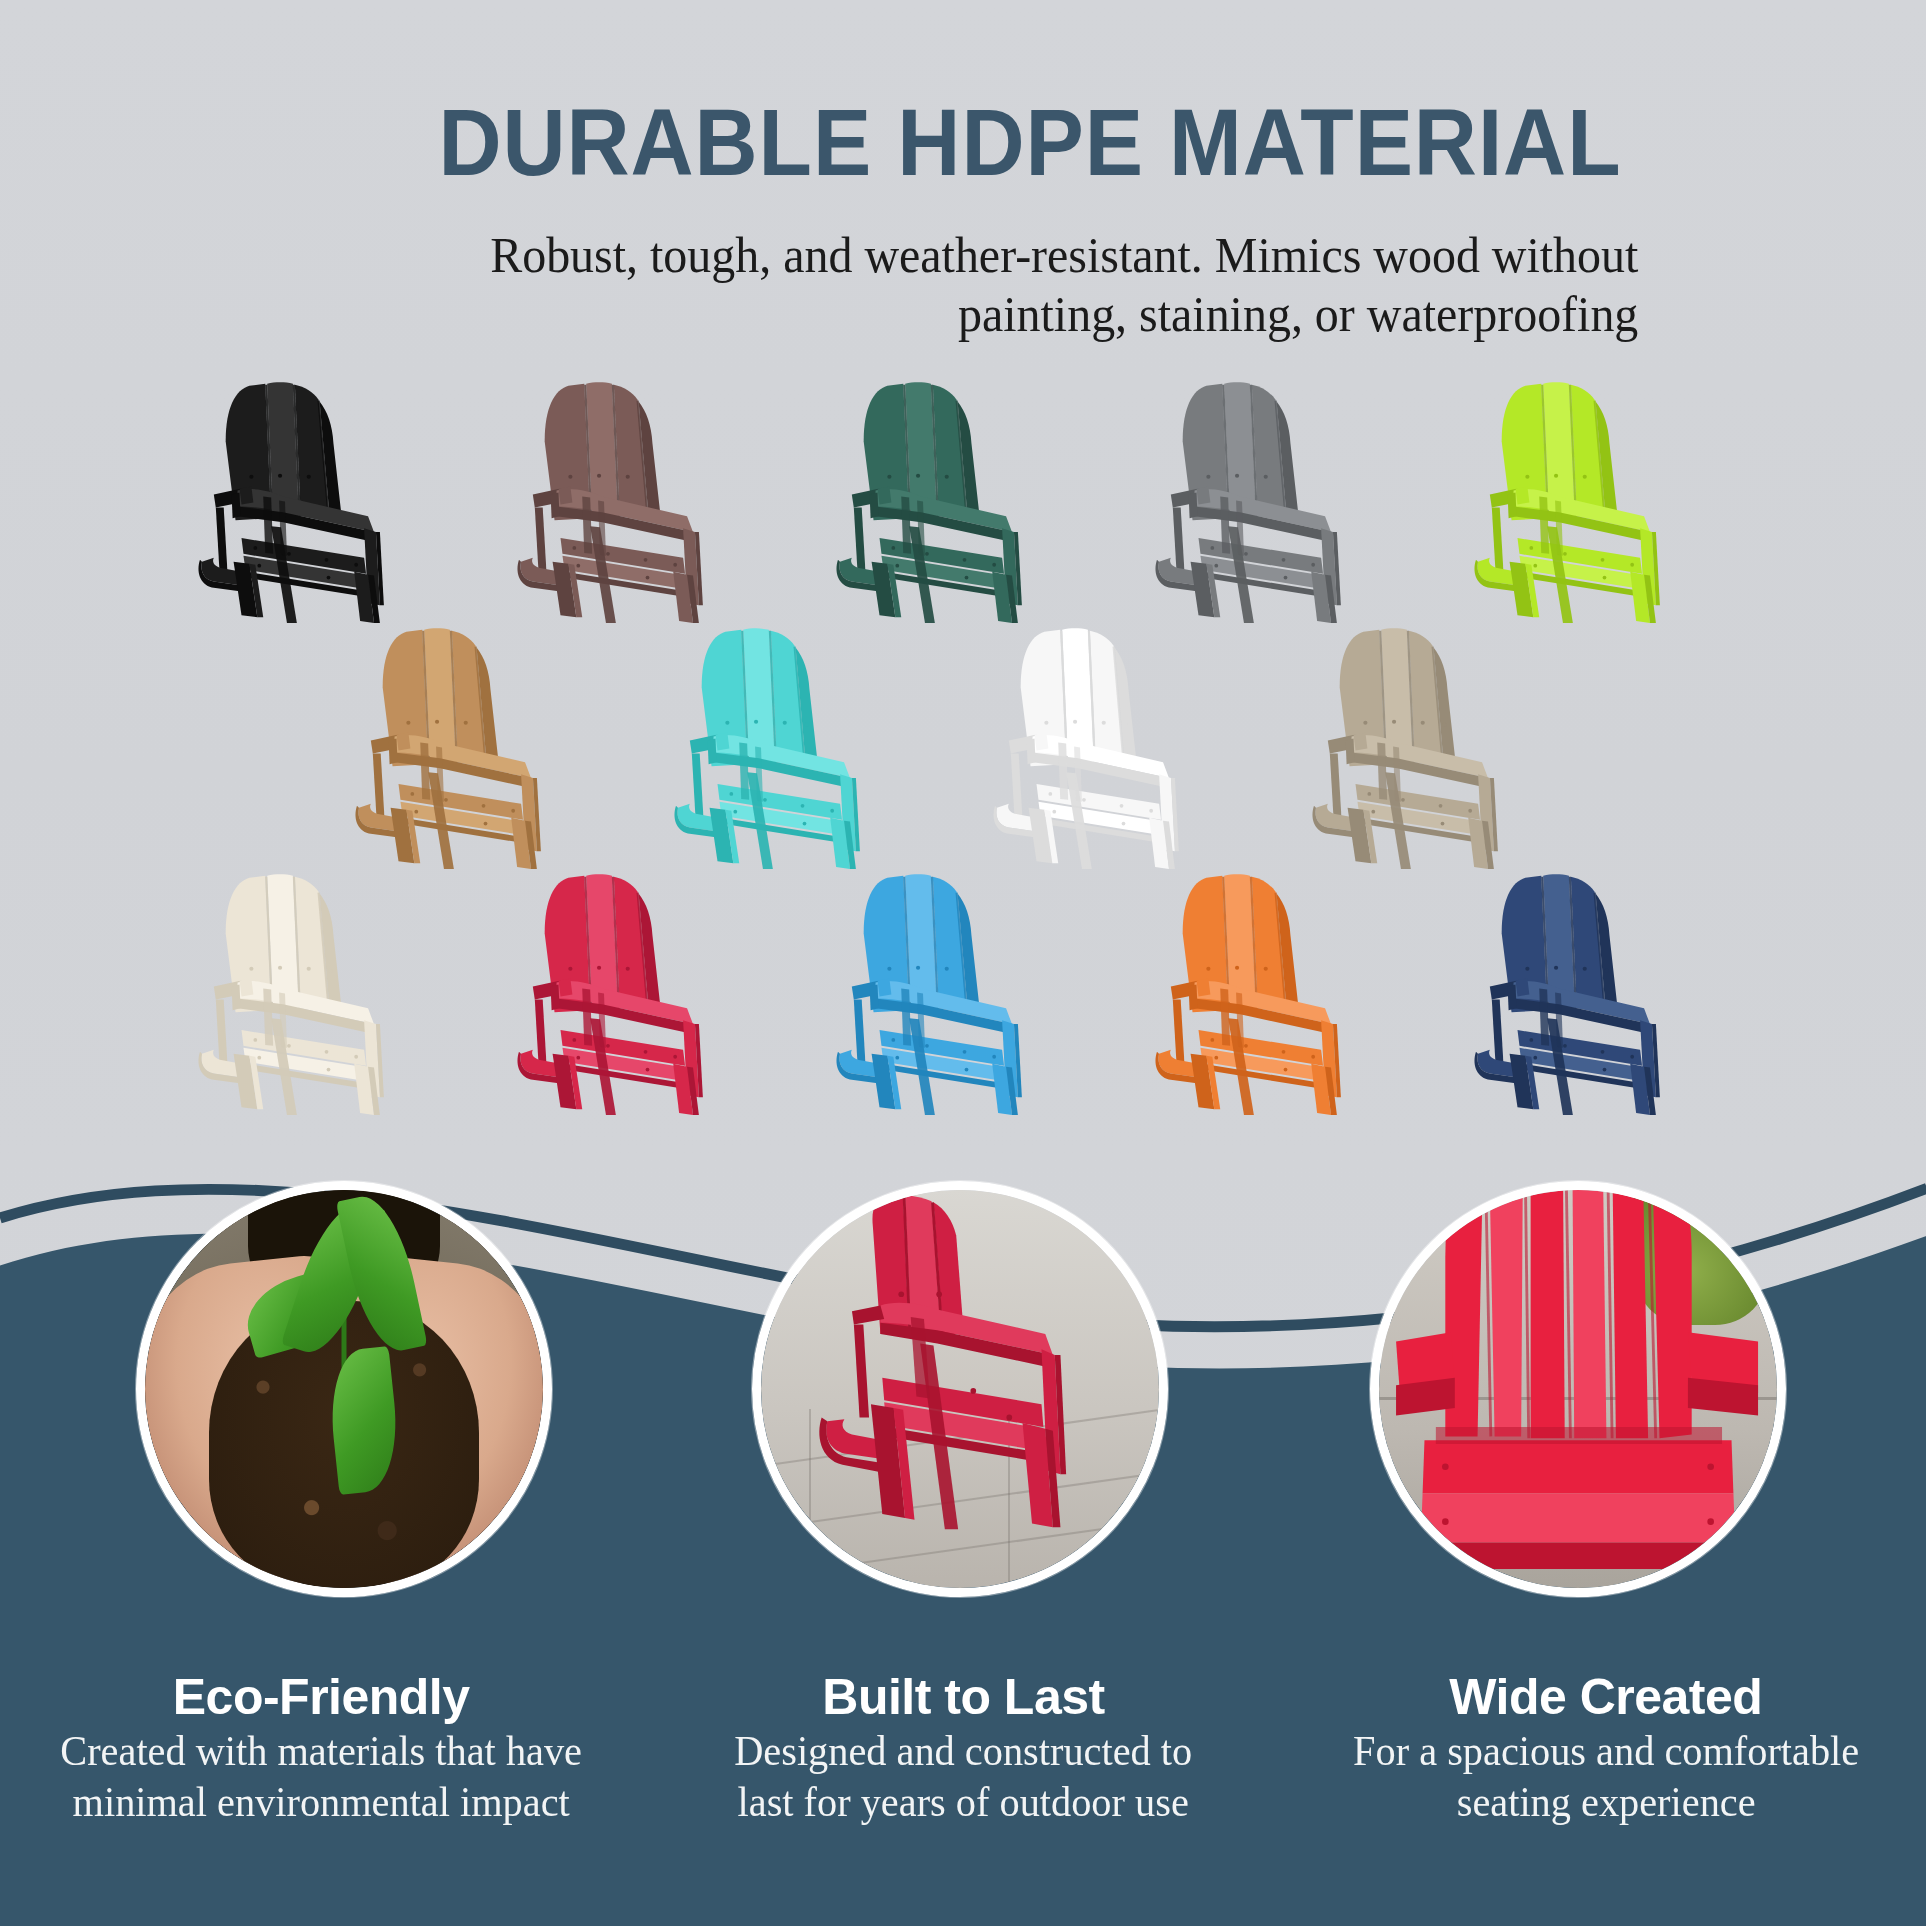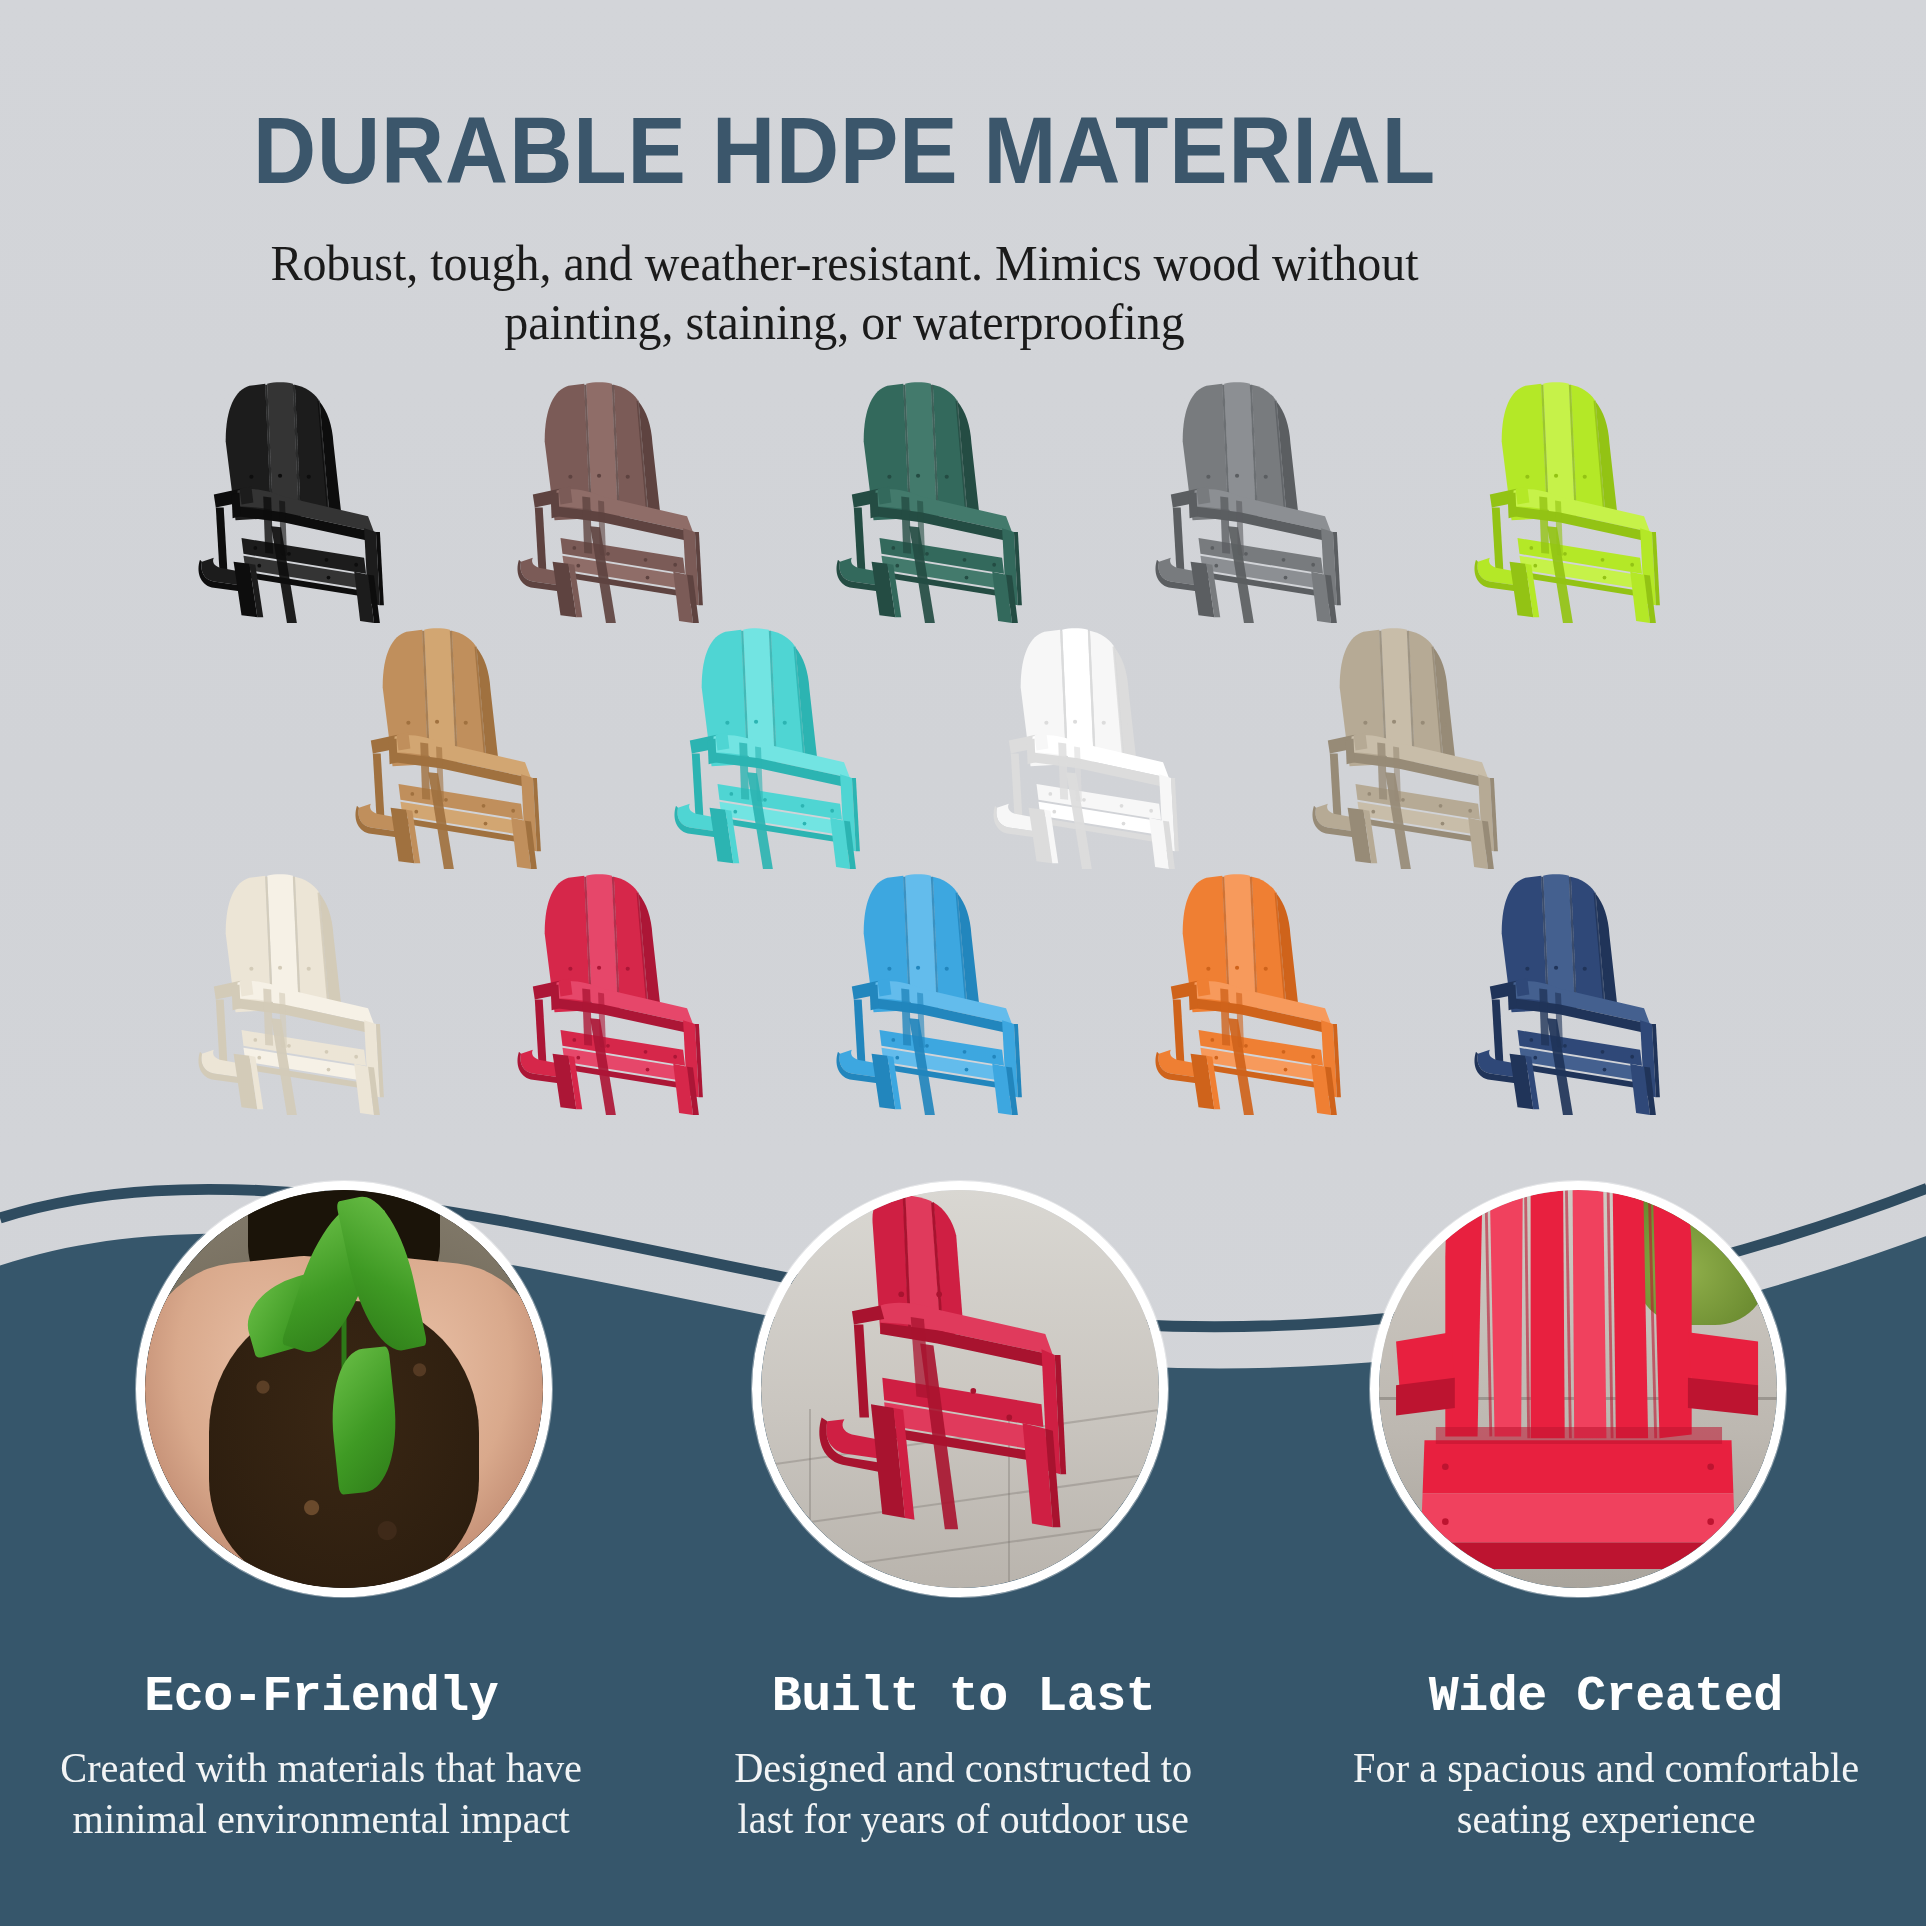--- a/index.html
+++ b/index.html
@@ -11,21 +11,21 @@
     overflow:hidden;
   }
 
   
   #page {
     position:absolute; inset:0;
     background:linear-gradient(180deg,#d3d5d9 0%, #d1d3d7 40%, #d4d6da 100%);
   }
 
   
-  #header { position:absolute; top:18px; left:0; width:1689px; text-align:center; }
+  #header { position:absolute; top:10px; left:0; width:1689px; text-align:right; }
   #title {
     font-family:"Liberation Sans", sans-serif;
     font-weight:bold;
     font-size:95px;
     letter-spacing:1px;
     color:#3b566b;
     padding-top:85px;
     line-height:1;
     transform:scaleX(0.92);
   }
@@ -139,26 +139,25 @@
   .photo-close .closeimg { position:absolute; inset:0; }
   .photo-close .closeimg svg { width:100%; height:100%; }
 
   
   #features {
     position:absolute; left:0; bottom:0; width:1927px; height:297px;
     display:flex;
   }
   .feature { flex:1; text-align:center; padding:0 26px; }
   .feature h3 {
-    font-family:Liberation Mono, monospace;
+    font-family:Liberation Sans, sans-serif;
     font-weight:bold;
     font-size:50px;
     color:#ffffff;
     letter-spacing:-0.5px;
-    margin-bottom:18px;
   }
   .feature p {
     font-family:"Liberation Serif", serif;
     font-size:42px;
     line-height:1.22;
     color:#f2f4f5;
     transform:scaleX(0.96);
   }
   .f1 { padding-top:38px; }
   .f2 { padding-top:38px; }

